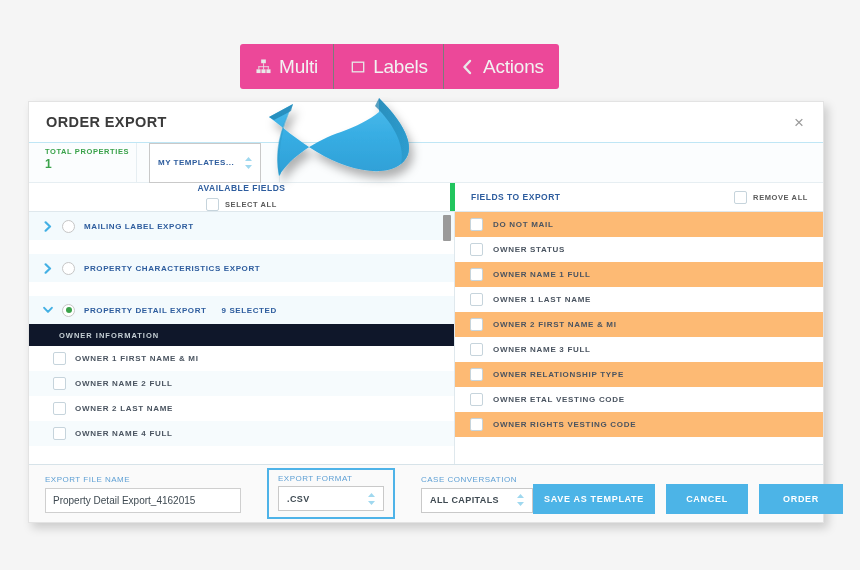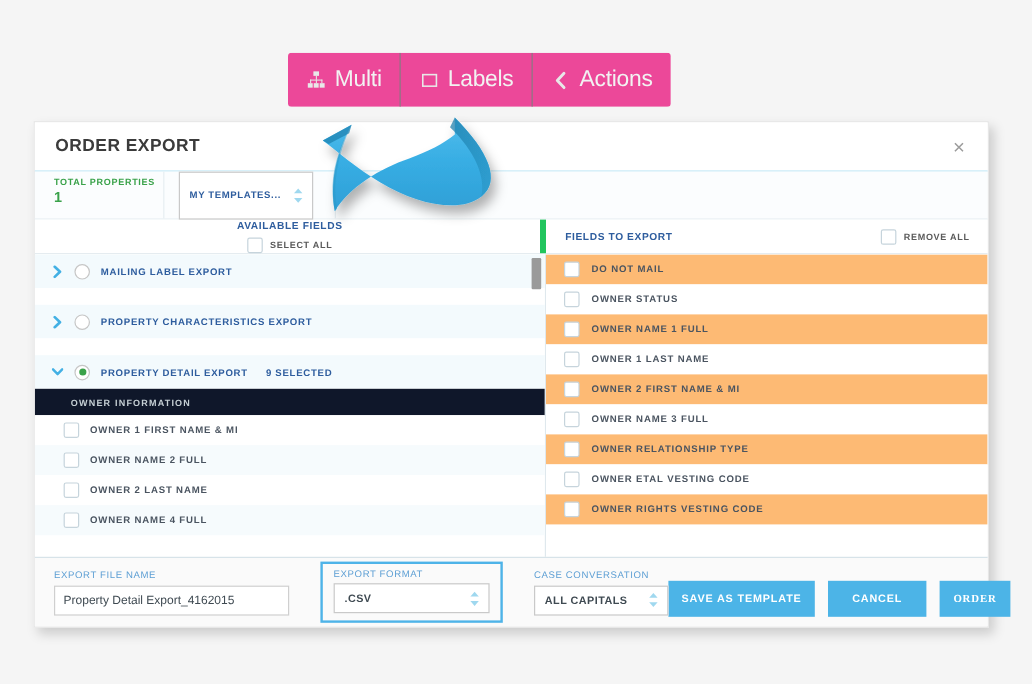--- a/index.html
+++ b/index.html
@@ -412,21 +412,21 @@
   .footer-select {
     position: relative;
     height: 25px;
     border: 1px solid #c9c9c9;
     background: #fff;
     display: flex;
     align-items: center;
     box-sizing: border-box;
     cursor: pointer;
   }
-  #export-format-select { width: 130px; text-align: center; }
+  #export-format-select { width: 106px; text-align: center; }
   #case-conversation-select { width: 112px; }
   .footer-select .sel-text {
     font-size: 9px;
     font-weight: bold;
     letter-spacing: 0.4px;
     color: #3f4a52;
     padding-left: 8px;
   }
   #footer-buttons {
     margin-left: auto;
@@ -444,21 +444,21 @@
     letter-spacing: 0.7px;
     border: none;
     display: flex;
     align-items: center;
     justify-content: center;
     cursor: pointer;
     font-family: "Liberation Sans", sans-serif;
   }
   #save-as-template-button { width: 122px; }
   #cancel-button { width: 82px; }
-  #order-button { width: 59px; font-family: Liberation Serif, serif; }
+  #order-button { width: 84px; }
 
   
   #arrow-overlay {
     position: absolute;
     left: 255px;
     top: 84px;
     width: 265px;
     height: 115px;
     z-index: 9;
     pointer-events: none;

